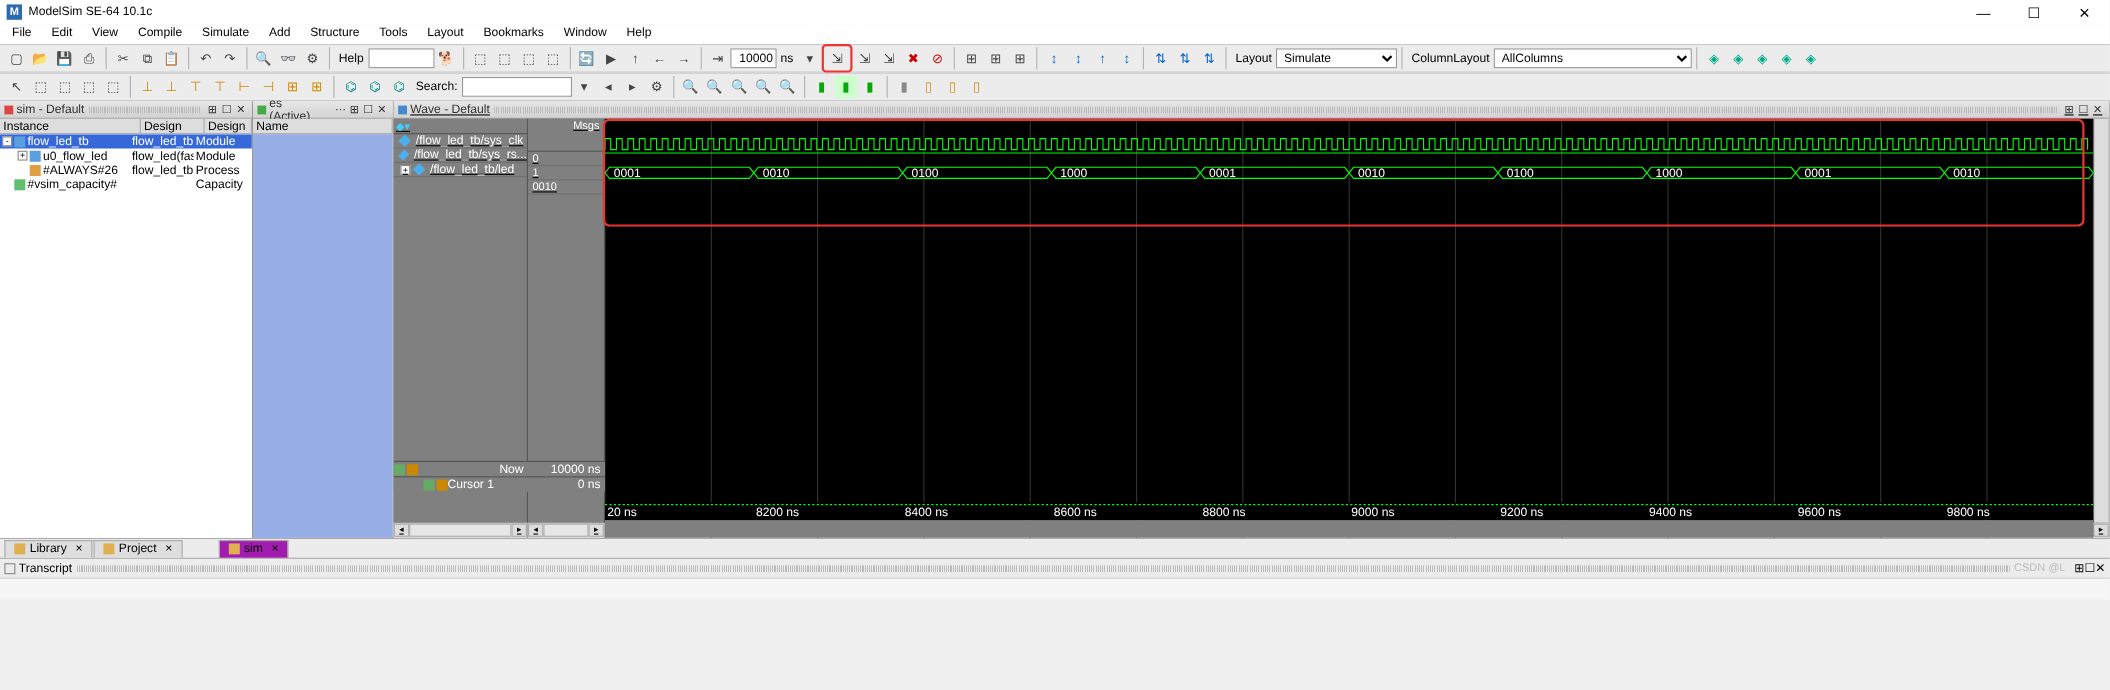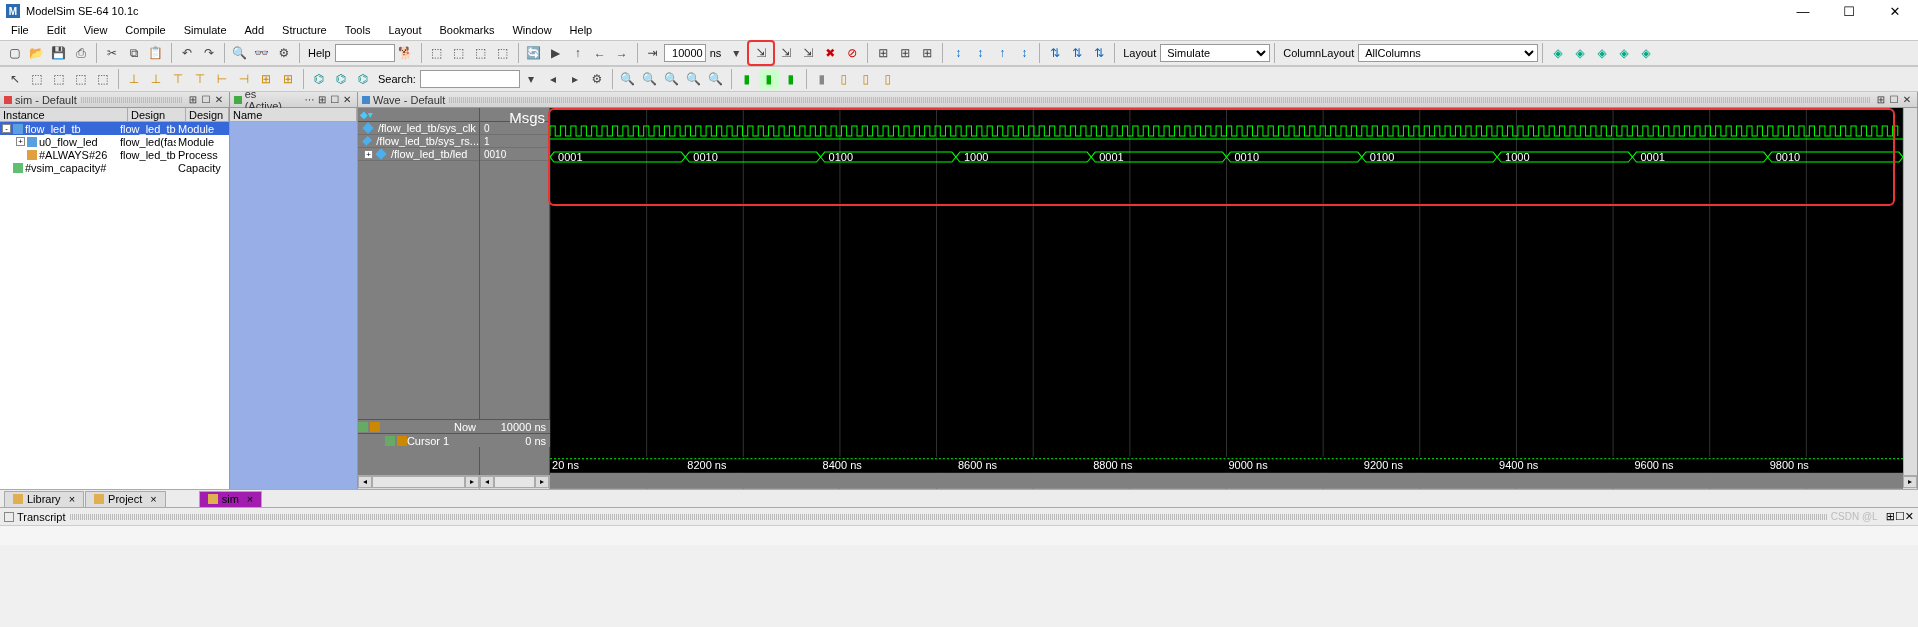--- a/index.html
+++ b/index.html
@@ -26,25 +26,25 @@
 .col-hdr { height:14px; display:flex; background:#ddd; border-bottom:1px solid #aaa; font-size:10px; }
 .col-hdr > div { border-right:1px solid #aaa; padding:1px 3px; }
 .tree { flex:1; background:#fff; overflow:auto; }
 .tree-row { display:flex; height:13px; align-items:center; font-size:10px; }
 .tree-row.sel { background:#3668d9; color:#fff; }
 .tree-cell { overflow:hidden; white-space:nowrap; padding:0 2px; }
 .exp { width:9px; height:9px; border:1px solid #888; font-size:8px; line-height:7px; text-align:center; margin-right:2px; background:#fff; color:#000; }
 .icon-sq { width:10px; height:10px; margin-right:2px; }
 .obj-panel { width:128px; }
 .obj-body { flex:1; background:#98aee6; }
-.wave-panel { flex:1; }
+.wave-panel { flex:1;text-decoration:underline; }
 .wave-body { flex:1; display:flex; background:#808080; position:relative; }
 .sig-col { width:122px; background:#808080; border-right:1px solid #555; }
 .msgs-col { width:70px; background:#808080; border-right:1px solid #555; }
-.msgs-hdr { height:14px; background:#808080; color:#fff; font-size:15px; text-align:right; padding:1px 4px; border-bottom:1px solid #555; }
+.msgs-hdr { height:30px; background:#808080; color:#fff; font-size:10px; text-align:right; padding:1px 4px; border-bottom:1px solid #555; }
 .wave-area { flex:1; background:#000; position:relative; }
 .sig-top { height:14px; background:#808080; border-bottom:1px solid #555; display:flex; align-items:center; padding-left:2px; }
 .sig-row { height:13px; display:flex; align-items:center; color:#fff; font-size:10px; padding-left:6px; border-bottom:1px solid #707070; }
 .diamond { width:8px; height:8px; background:#4ab0f0; transform:rotate(45deg); margin-right:6px; }
 .val-row { height:13px; color:#fff; font-size:10px; padding:0 4px; border-bottom:1px solid #707070; display:flex; align-items:center; }
 .now-row { height:14px; background:#808080; color:#fff; font-size:10px; display:flex; align-items:center; justify-content:flex-end; padding-right:4px; border-top:1px solid #555; }
 .wave-svg { position:absolute; inset:0; }
 .red-outline { position:absolute; border:2px solid #e33; border-radius:6px; pointer-events:none; }
 .tabs-row { height:18px; background:#ececec; border-top:1px solid #aaa; display:flex; align-items:center; padding:0 4px; gap:4px; }
 .tab { height:16px; padding:1px 8px; background:#dedede; border:1px solid #aaa; border-bottom:none; font-size:10px; display:flex; align-items:center; gap:4px; }

